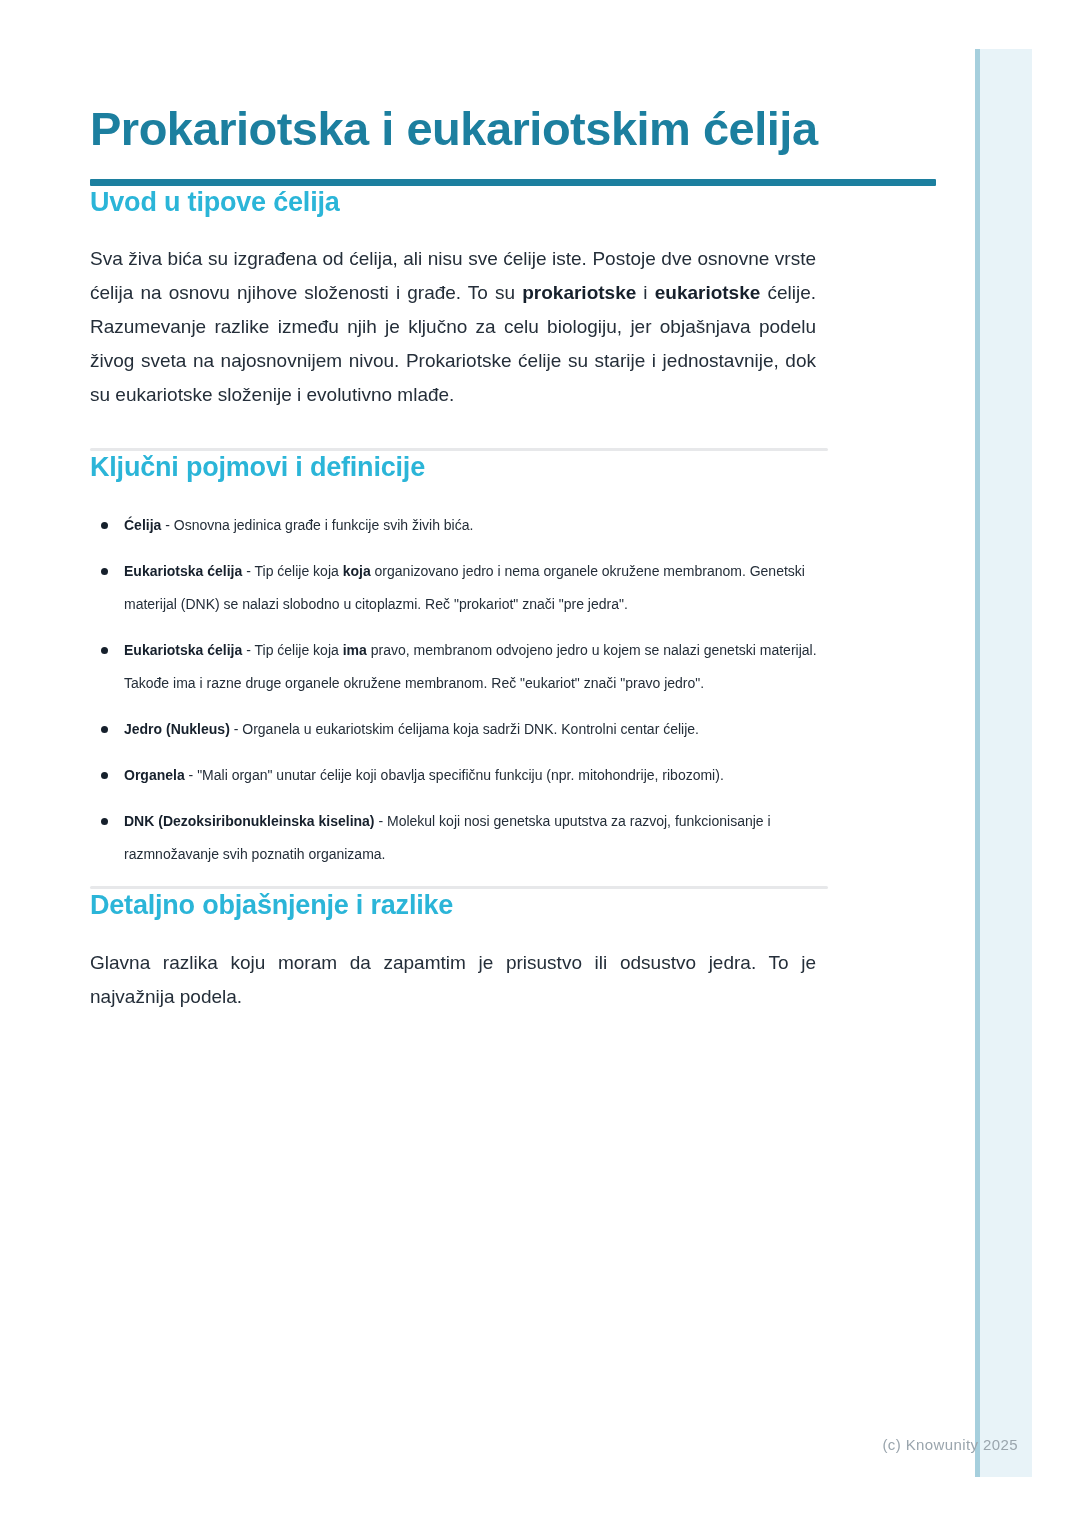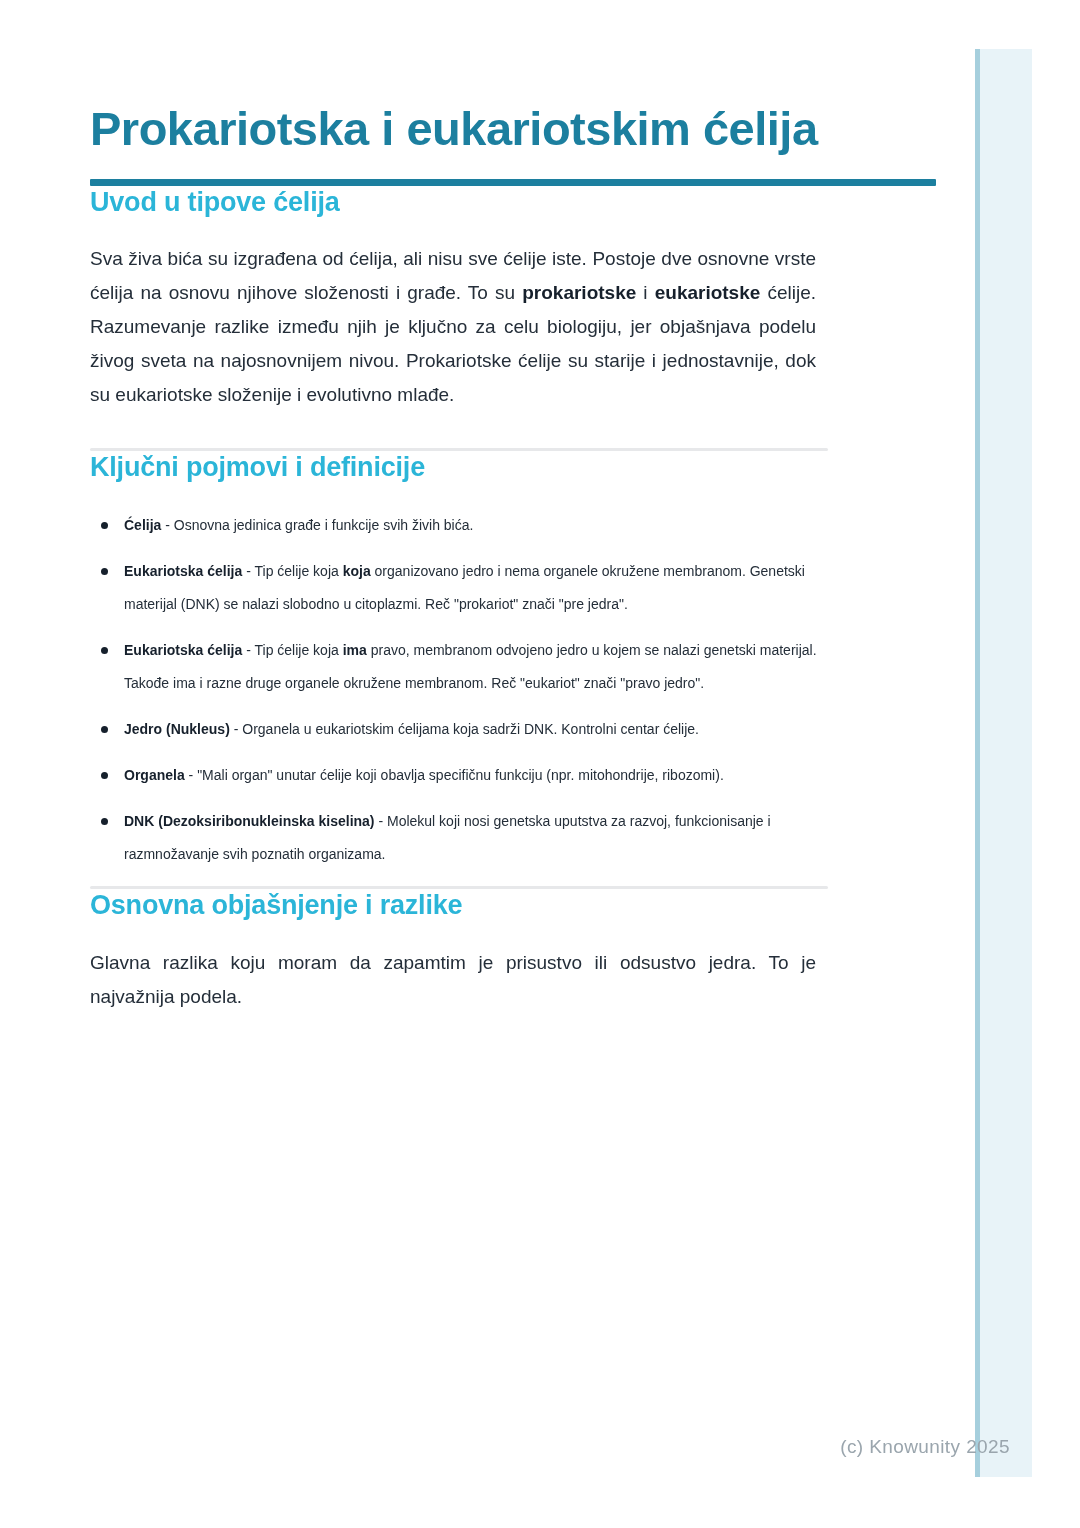--- a/index.html
+++ b/index.html
@@ -24,22 +24,22 @@
   }
   .edge-stripe{
     position:absolute;
     left:975px;top:49px;
     width:57px;height:1428px;
     background:var(--stripe-fill,#e8f3f8);
     border-left:5px solid var(--stripe-border,#a6cfdd);
   }
   .watermark{
     position:absolute;
-    top:1436px;right:70px;
-    font-size:19px;
+    top:1436px;right:62px;
+    font-size:15px;
     letter-spacing:0.4px;
     color:var(--watermark-gray,#9aa5ad);
     z-index:5;
     white-space:nowrap;
   }
   .content{
     position:absolute;
     left:90px;top:0;
     width:738px;
   }
@@ -139,17 +139,17 @@
         <li><b>Eukariotska ćelija</b><span> - Tip ćelije koja </span><b>ima</b><span> pravo, membranom odvojeno jedro u kojem se nalazi genetski materijal. Takođe ima i razne druge organele okružene membranom. Reč "eukariot" znači "pravo jedro".</span></li>
         <li><b>Jedro (Nukleus)</b><span> - Organela u eukariotskim ćelijama koja sadrži DNK. Kontrolni centar ćelije.</span></li>
         <li><b>Organela</b><span> - "Mali organ" unutar ćelije koji obavlja specifičnu funkciju (npr. mitohondrije, ribozomi).</span></li>
         <li><b>DNK (Dezoksiribonukleinska kiselina)</b><span> - Molekul koji nosi genetska uputstva za razvoj, funkcionisanje i razmnožavanje svih poznatih organizama.</span></li>
       </ul>
   </section>
 
   <div class="divider second"></div>
 
   <section>
-    <h2 class="section-heading mt-h2">Osnovna objašnjenje i razlike</h2>
+    <h2 class="section-heading mt-h2">Detaljno objašnjenje i razlike</h2>
     <p class="body-par"><span>Glavna razlika koju moram da zapamtim je prisustvo ili odsustvo jedra. To je najvažnija podela.</span></p>
   </section>
 
 </div>
 
 </body></html>

